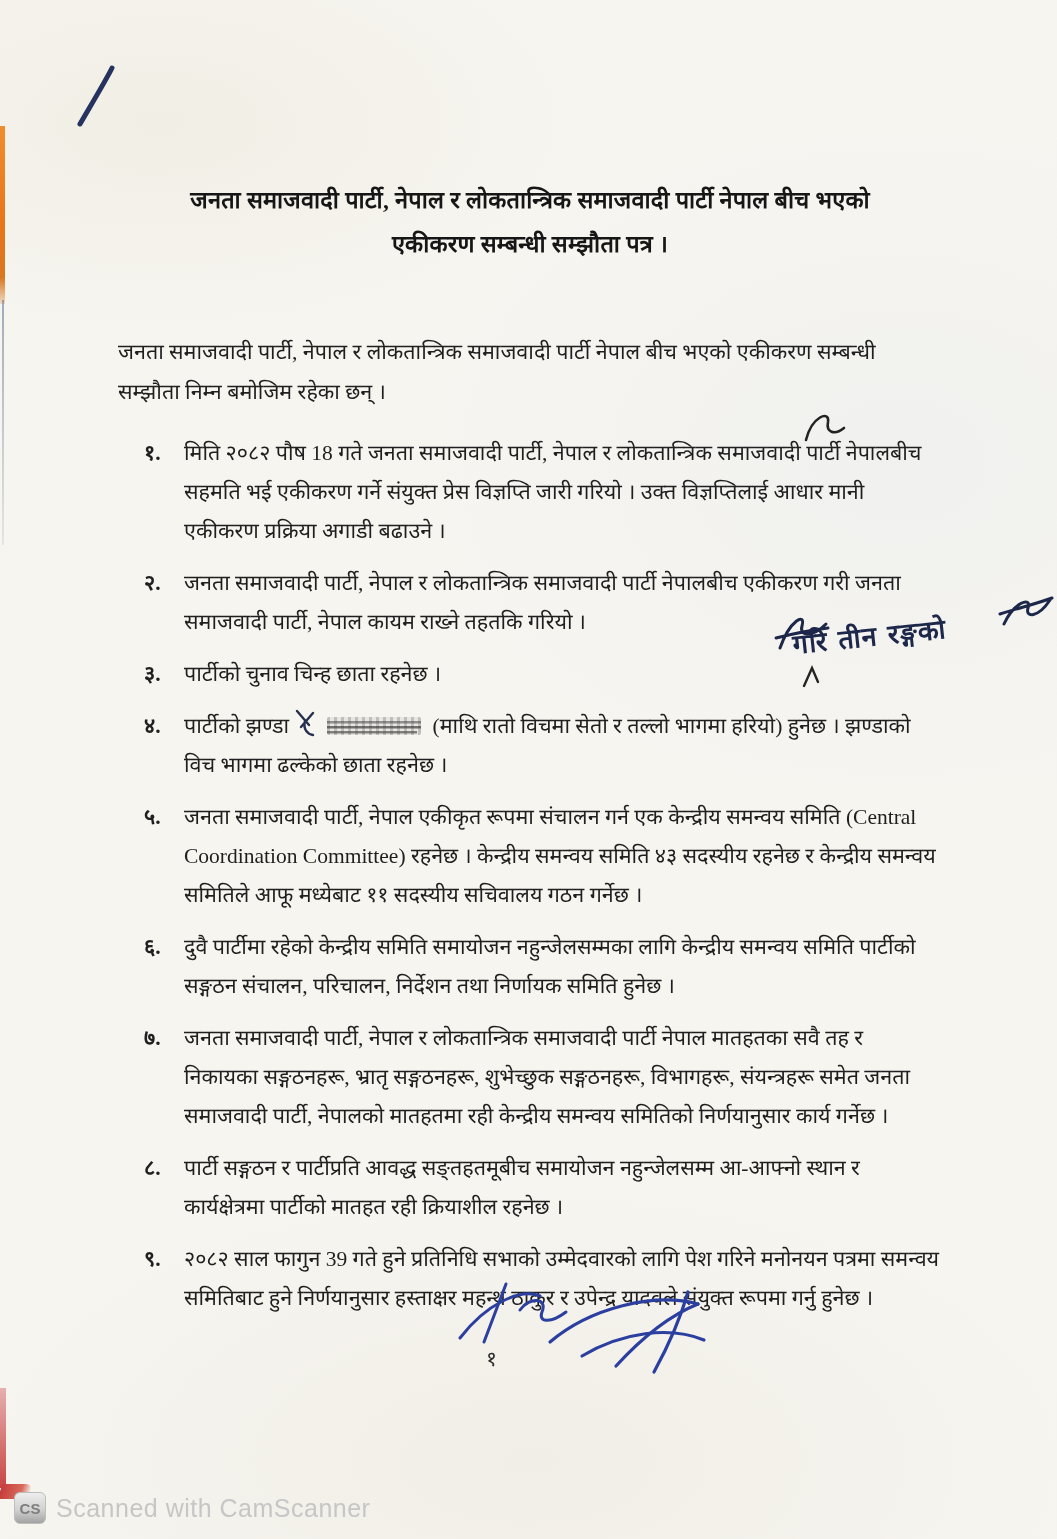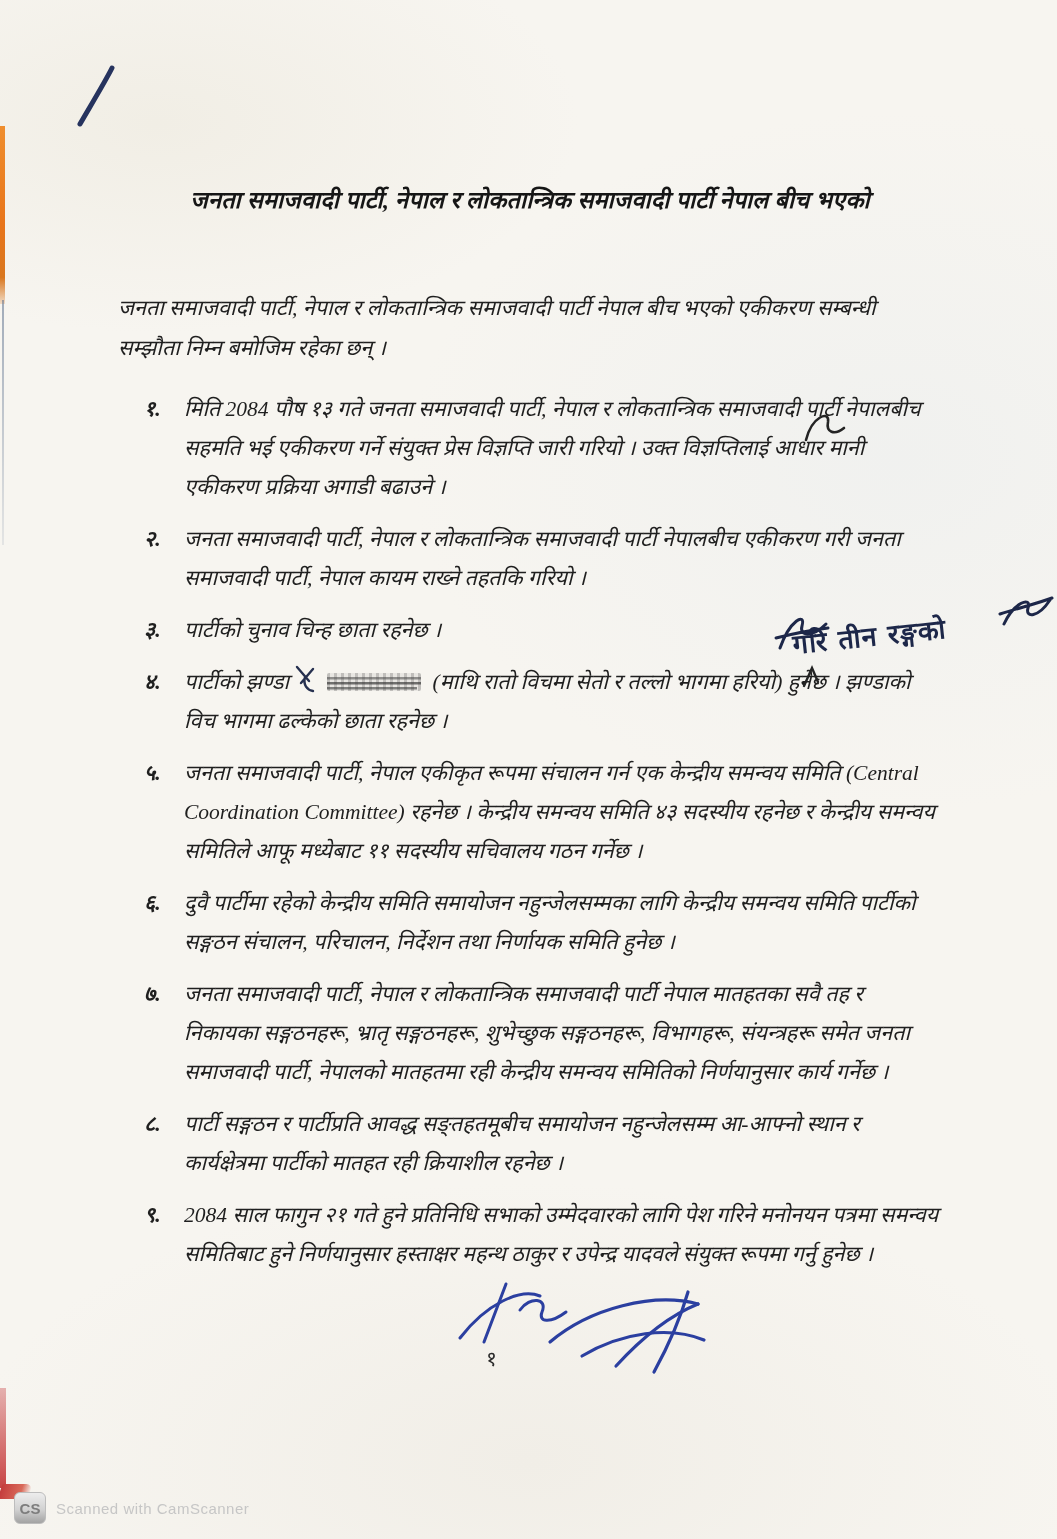--- a/index.html
+++ b/index.html
@@ -12,21 +12,20 @@
     position:absolute;inset:0;
     background:
       radial-gradient(ellipse 600px 300px at 15% 8%, rgba(236,232,220,.55), rgba(0,0,0,0) 70%),
       radial-gradient(ellipse 700px 500px at 85% 30%, rgba(232,236,238,.45), rgba(0,0,0,0) 70%),
       radial-gradient(ellipse 800px 400px at 50% 95%, rgba(235,231,222,.5), rgba(0,0,0,0) 70%),
       #f7f5f0;
   }
   .content{
     position:absolute;left:118px;top:178px;width:824px;
     color:#1f1f1f;
-    font-style:italic;
   }
   .doc-title{
     text-align:center;font-weight:bold;font-size:23.5px;line-height:44px;
     color:#161616;letter-spacing:.2px;
   }
   .intro{
     margin-top:66px;font-size:21.5px;line-height:40px;text-align:left;
   }
   .items{margin-top:22px;}
   .item{
@@ -83,47 +82,48 @@
     font-family:"Liberation Sans","DejaVu Sans",sans-serif;
     justify-content:center;
   }
   .cs-badge{
     width:30px;height:30px;border-radius:6px;
     background:linear-gradient(180deg,#ededed 0%,#d2d2d2 55%,#a3a3a3 100%);
     border:1px solid #bdbdbd;
     display:flex;align-items:center;justify-content:center;
     font-size:15px;font-weight:bold;color:#7d7d7d;
   }
-  .wm-text{font-size:15px;color:#c6c6c6;letter-spacing:.5px;}
+  .wm-text{font-size:25px;color:#c6c6c6;letter-spacing:.5px;}
 </style>
 </head>
 <body>
 
 <div class="page">
 
   <div class="edge-orange"></div>
   <div class="edge-blueline"></div>
   <div class="edge-red"></div>
   <div class="edge-red-blob"></div>
 
   <svg class="ink" style="left:70px;top:62px;" width="50" height="70">
     <path d="M42,6 C35,20 18,48 10,62" stroke="#26335e" stroke-width="5" fill="none" stroke-linecap="round"></path>
   </svg>
 
   <div class="content">
     <div class="doc-title">
       <div>जनता समाजवादी पार्टी, नेपाल र लोकतान्त्रिक समाजवादी पार्टी नेपाल बीच भएको</div>
+      <div>एकीकरण सम्बन्धी सम्झौता पत्र ।</div>
     </div>
 
     <p class="intro">जनता समाजवादी पार्टी, नेपाल र लोकतान्त्रिक समाजवादी पार्टी नेपाल बीच भएको एकीकरण सम्बन्धी सम्झौता निम्न बमोजिम रहेका छन् ।</p>
 
     <div class="items">
       <div class="item">
         <span class="num">१.</span>
-        <span class="txt">मिति 2084 पौष १३ गते जनता समाजवादी पार्टी, नेपाल र लोकतान्त्रिक समाजवादी पार्टी नेपालबीच सहमति भई एकीकरण गर्ने संयुक्त प्रेस विज्ञप्ति जारी गरियो । उक्त विज्ञप्तिलाई आधार मानी एकीकरण प्रक्रिया अगाडी बढाउने ।</span>
+        <span class="txt">मिति २०८२ पौष 18 गते जनता समाजवादी पार्टी, नेपाल र लोकतान्त्रिक समाजवादी पार्टी नेपालबीच सहमति भई एकीकरण गर्ने संयुक्त प्रेस विज्ञप्ति जारी गरियो । उक्त विज्ञप्तिलाई आधार मानी एकीकरण प्रक्रिया अगाडी बढाउने ।</span>
       </div>
       <div class="item">
         <span class="num">२.</span>
         <span class="txt">जनता समाजवादी पार्टी, नेपाल र लोकतान्त्रिक समाजवादी पार्टी नेपालबीच एकीकरण गरी जनता समाजवादी पार्टी, नेपाल कायम राख्ने तहतकि गरियो ।</span>
       </div>
       <div class="item">
         <span class="num">३.</span>
         <span class="txt">पार्टीको चुनाव चिन्ह छाता रहनेछ ।</span>
       </div>
       <div class="item">
@@ -146,21 +146,21 @@
       <div class="item">
         <span class="num">७.</span>
         <span class="txt">जनता समाजवादी पार्टी, नेपाल र लोकतान्त्रिक समाजवादी पार्टी नेपाल मातहतका सवै तह र निकायका सङ्गठनहरू, भ्रातृ सङ्गठनहरू, शुभेच्छुक सङ्गठनहरू, विभागहरू, संयन्त्रहरू समेत जनता समाजवादी पार्टी, नेपालको मातहतमा रही केन्द्रीय समन्वय समितिको निर्णयानुसार कार्य गर्नेछ ।</span>
       </div>
       <div class="item">
         <span class="num">८.</span>
         <span class="txt">पार्टी सङ्गठन र पार्टीप्रति आवद्ध सङ्तहतमूबीच समायोजन नहुन्जेलसम्म आ-आफ्नो स्थान र कार्यक्षेत्रमा पार्टीको मातहत रही क्रियाशील रहनेछ ।</span>
       </div>
       <div class="item">
         <span class="num">९.</span>
-        <span class="txt">2084 साल फागुन २१ गते हुने प्रतिनिधि सभाको उम्मेदवारको लागि पेश गरिने मनोनयन पत्रमा समन्वय समितिबाट हुने निर्णयानुसार हस्ताक्षर महन्थ ठाकुर र उपेन्द्र यादवले संयुक्त रूपमा गर्नु हुनेछ ।</span>
+        <span class="txt">२०८२ साल फागुन 39 गते हुने प्रतिनिधि सभाको उम्मेदवारको लागि पेश गरिने मनोनयन पत्रमा समन्वय समितिबाट हुने निर्णयानुसार हस्ताक्षर महन्थ ठाकुर र उपेन्द्र यादवले संयुक्त रूपमा गर्नु हुनेछ ।</span>
       </div>
     </div>
   </div>
 
   <svg class="ink" style="left:800px;top:406px;" width="48" height="44">
     <path d="M6,34 C12,10 30,4 28,16 C26,26 34,30 44,22" stroke="#242424" stroke-width="2.6" fill="none" stroke-linecap="round"></path>
   </svg>
 
   <svg class="ink" style="left:772px;top:608px;" width="60" height="48">
     <path d="M8,40 C18,12 34,4 30,18 C27,28 40,30 54,16 M4,30 C20,26 40,22 56,20" stroke="#1d2749" stroke-width="3" fill="none" stroke-linecap="round"></path>

